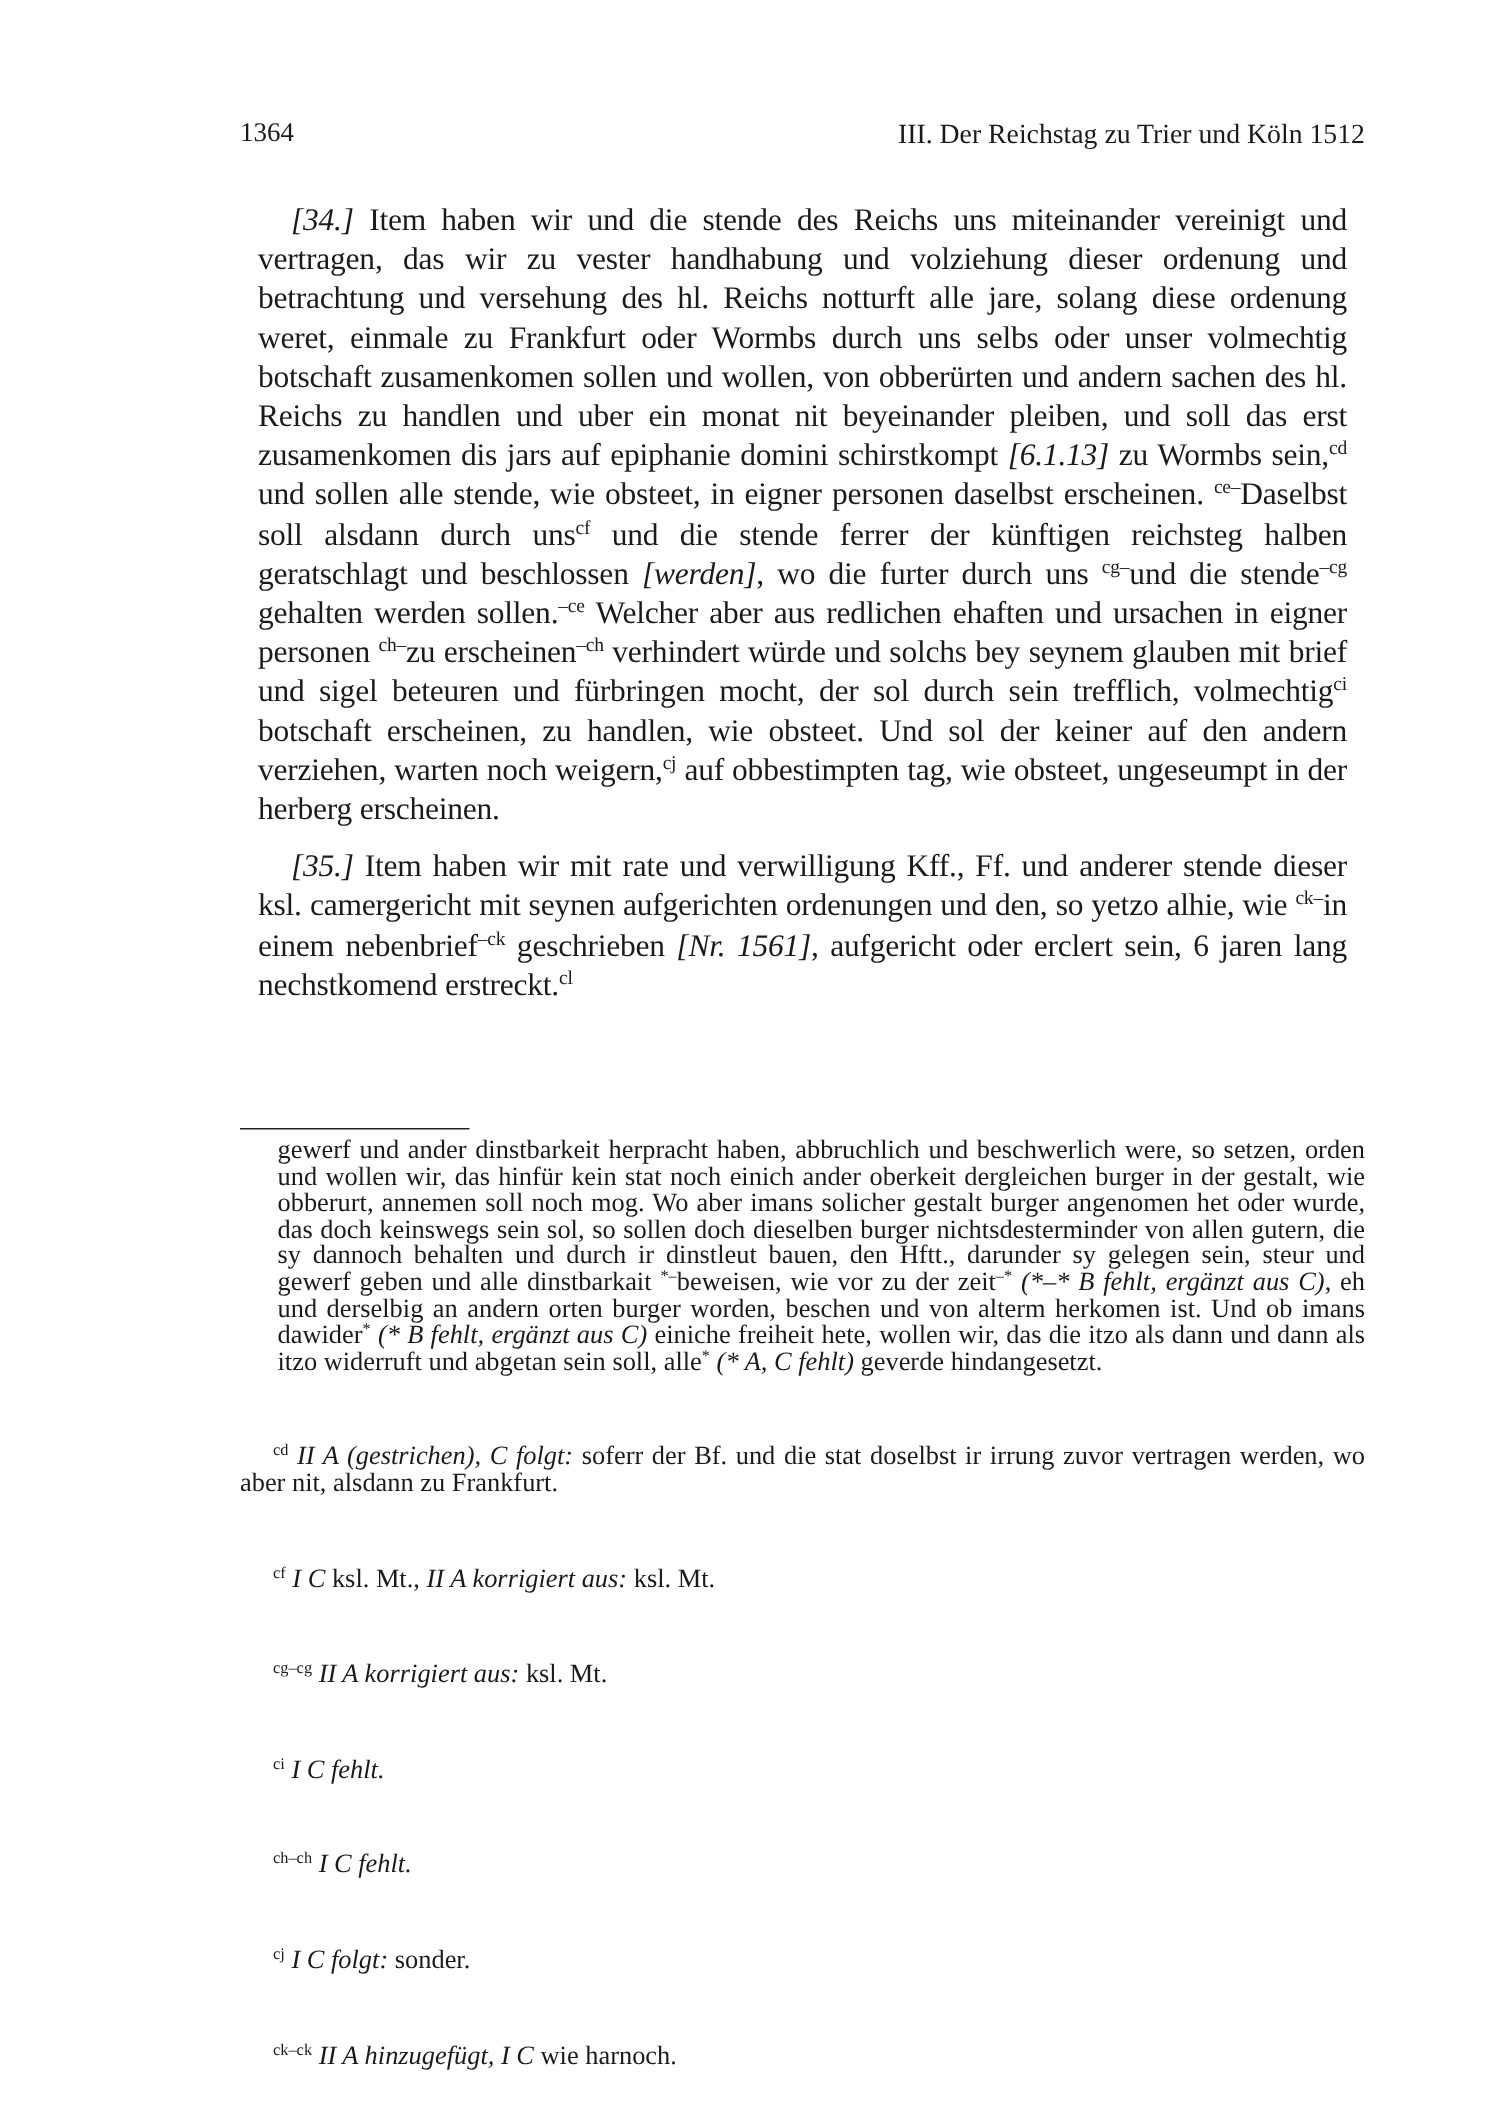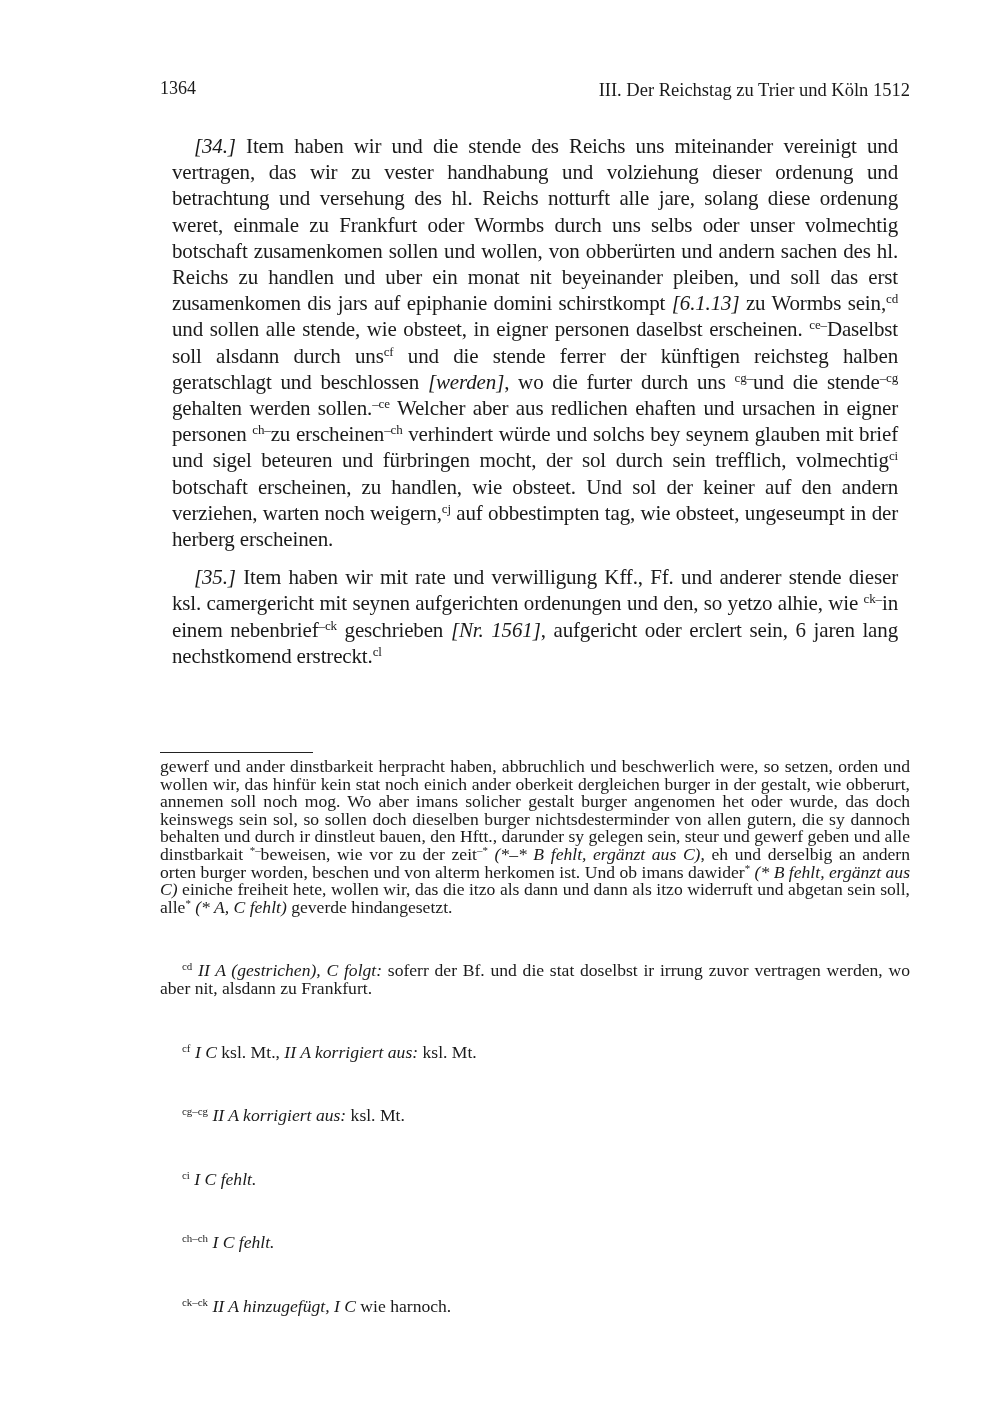--- a/index.html
+++ b/index.html
@@ -6,21 +6,21 @@
     body { width: 1004px; height: 1418px; position: relative; overflow: hidden;
       font-family: "Liberation Serif", "DejaVu Serif", serif; color: #1a1a1a; }
     .header { position: absolute; top: 78px; left: 160px; width: 750px; height: 30px; }
     .page-num { position: absolute; left: 0; top: 0; font-size: 18px; }
     .running-title { position: absolute; left: 0; width: 750px; top: 2px; text-align: right; font-size: 18.5px; }
     .main { position: absolute; top: 121px; left: 160px; width: 750px; font-size: 21px; line-height: 26.2px; text-align: justify; letter-spacing: -0.15px; }
     .main p { margin: 12px; text-indent: 22px; }
     .fn-rule { position: absolute; left: 160px; top: 752px; width: 153px; border-top: 1px solid #222; }
     .notes { position: absolute; top: 758px; left: 160px; width: 750px; font-size: 17.6px; line-height: 17.6px; text-align: justify; }
     .notes p { margin: 0 0 4.6px 0; }
-    .notes p.cont { margin-bottom: 5px; }
+    .notes p.cont { margin-bottom: 5px; margin-left: 25px; }
     .notes p.fn { text-indent: 22px; margin-top: 46px; }
     sup { font-size: 62%; line-height: 0; vertical-align: 0.55em; }
     i { font-style: italic; }
   </style>
 </head>
 <body>
 
 <div class="header">
   <span class="page-num">1364</span>
   <span class="running-title">III. Der Reichstag zu Trier und Köln 1512</span>
@@ -33,14 +33,15 @@
 
 <div class="fn-rule"></div>
 
 <div class="notes">
   <p class="cont"><span>gewerf und ander dinstbarkeit herpracht haben, abbruchlich und beschwerlich were, so setzen, orden und wollen wir, das hinfür kein stat noch einich ander oberkeit dergleichen burger in der gestalt, wie obberurt, annemen soll noch mog. Wo aber imans solicher gestalt burger angenomen het oder wurde, das doch keinswegs sein sol, so sollen doch dieselben burger nichtsdesterminder von allen gutern, die sy dannoch behalten und durch ir dinstleut bauen, den Hftt., darunder sy gelegen sein, steur und gewerf geben und alle dinstbarkait </span><sup>*–</sup><span>beweisen, wie vor zu der zeit</span><sup>–*</sup><i> (*–* B fehlt, ergänzt aus C)</i><span>, eh und derselbig an andern orten burger worden, beschen und von alterm herkomen ist. Und ob imans dawider</span><sup>*</sup><i> (* B fehlt, ergänzt aus C)</i><span> einiche freiheit hete, wollen wir, das die itzo als dann und dann als itzo widerruft und abgetan sein soll, alle</span><sup>*</sup><i> (* A, C fehlt)</i><span> geverde hindangesetzt.</span></p>
   <p class="fn"><sup>cd</sup><i> II A (gestrichen), C folgt:</i><span> soferr der Bf. und die stat doselbst ir irrung zuvor vertragen werden, wo aber nit, alsdann zu Frankfurt.</span></p>
   <p class="fn"><sup>cf</sup><i> I C</i><span> ksl. Mt., </span><i>II A korrigiert aus:</i><span> ksl. Mt.</span></p>
   <p class="fn"><sup>cg–cg</sup><i> II A korrigiert aus:</i><span> ksl. Mt.</span></p>
   <p class="fn"><sup>ci</sup><i> I C fehlt.</i></p>
   <p class="fn"><sup>ch–ch</sup><i> I C fehlt.</i></p>
+  <p class="fn"><sup>cj</sup><i> I C folgt:</i><span> sonder.</span></p>
   <p class="fn"><sup>ck–ck</sup><i> II A hinzugefügt, I C</i><span> wie harnoch.</span></p>
 </div>
 
 </body></html>

